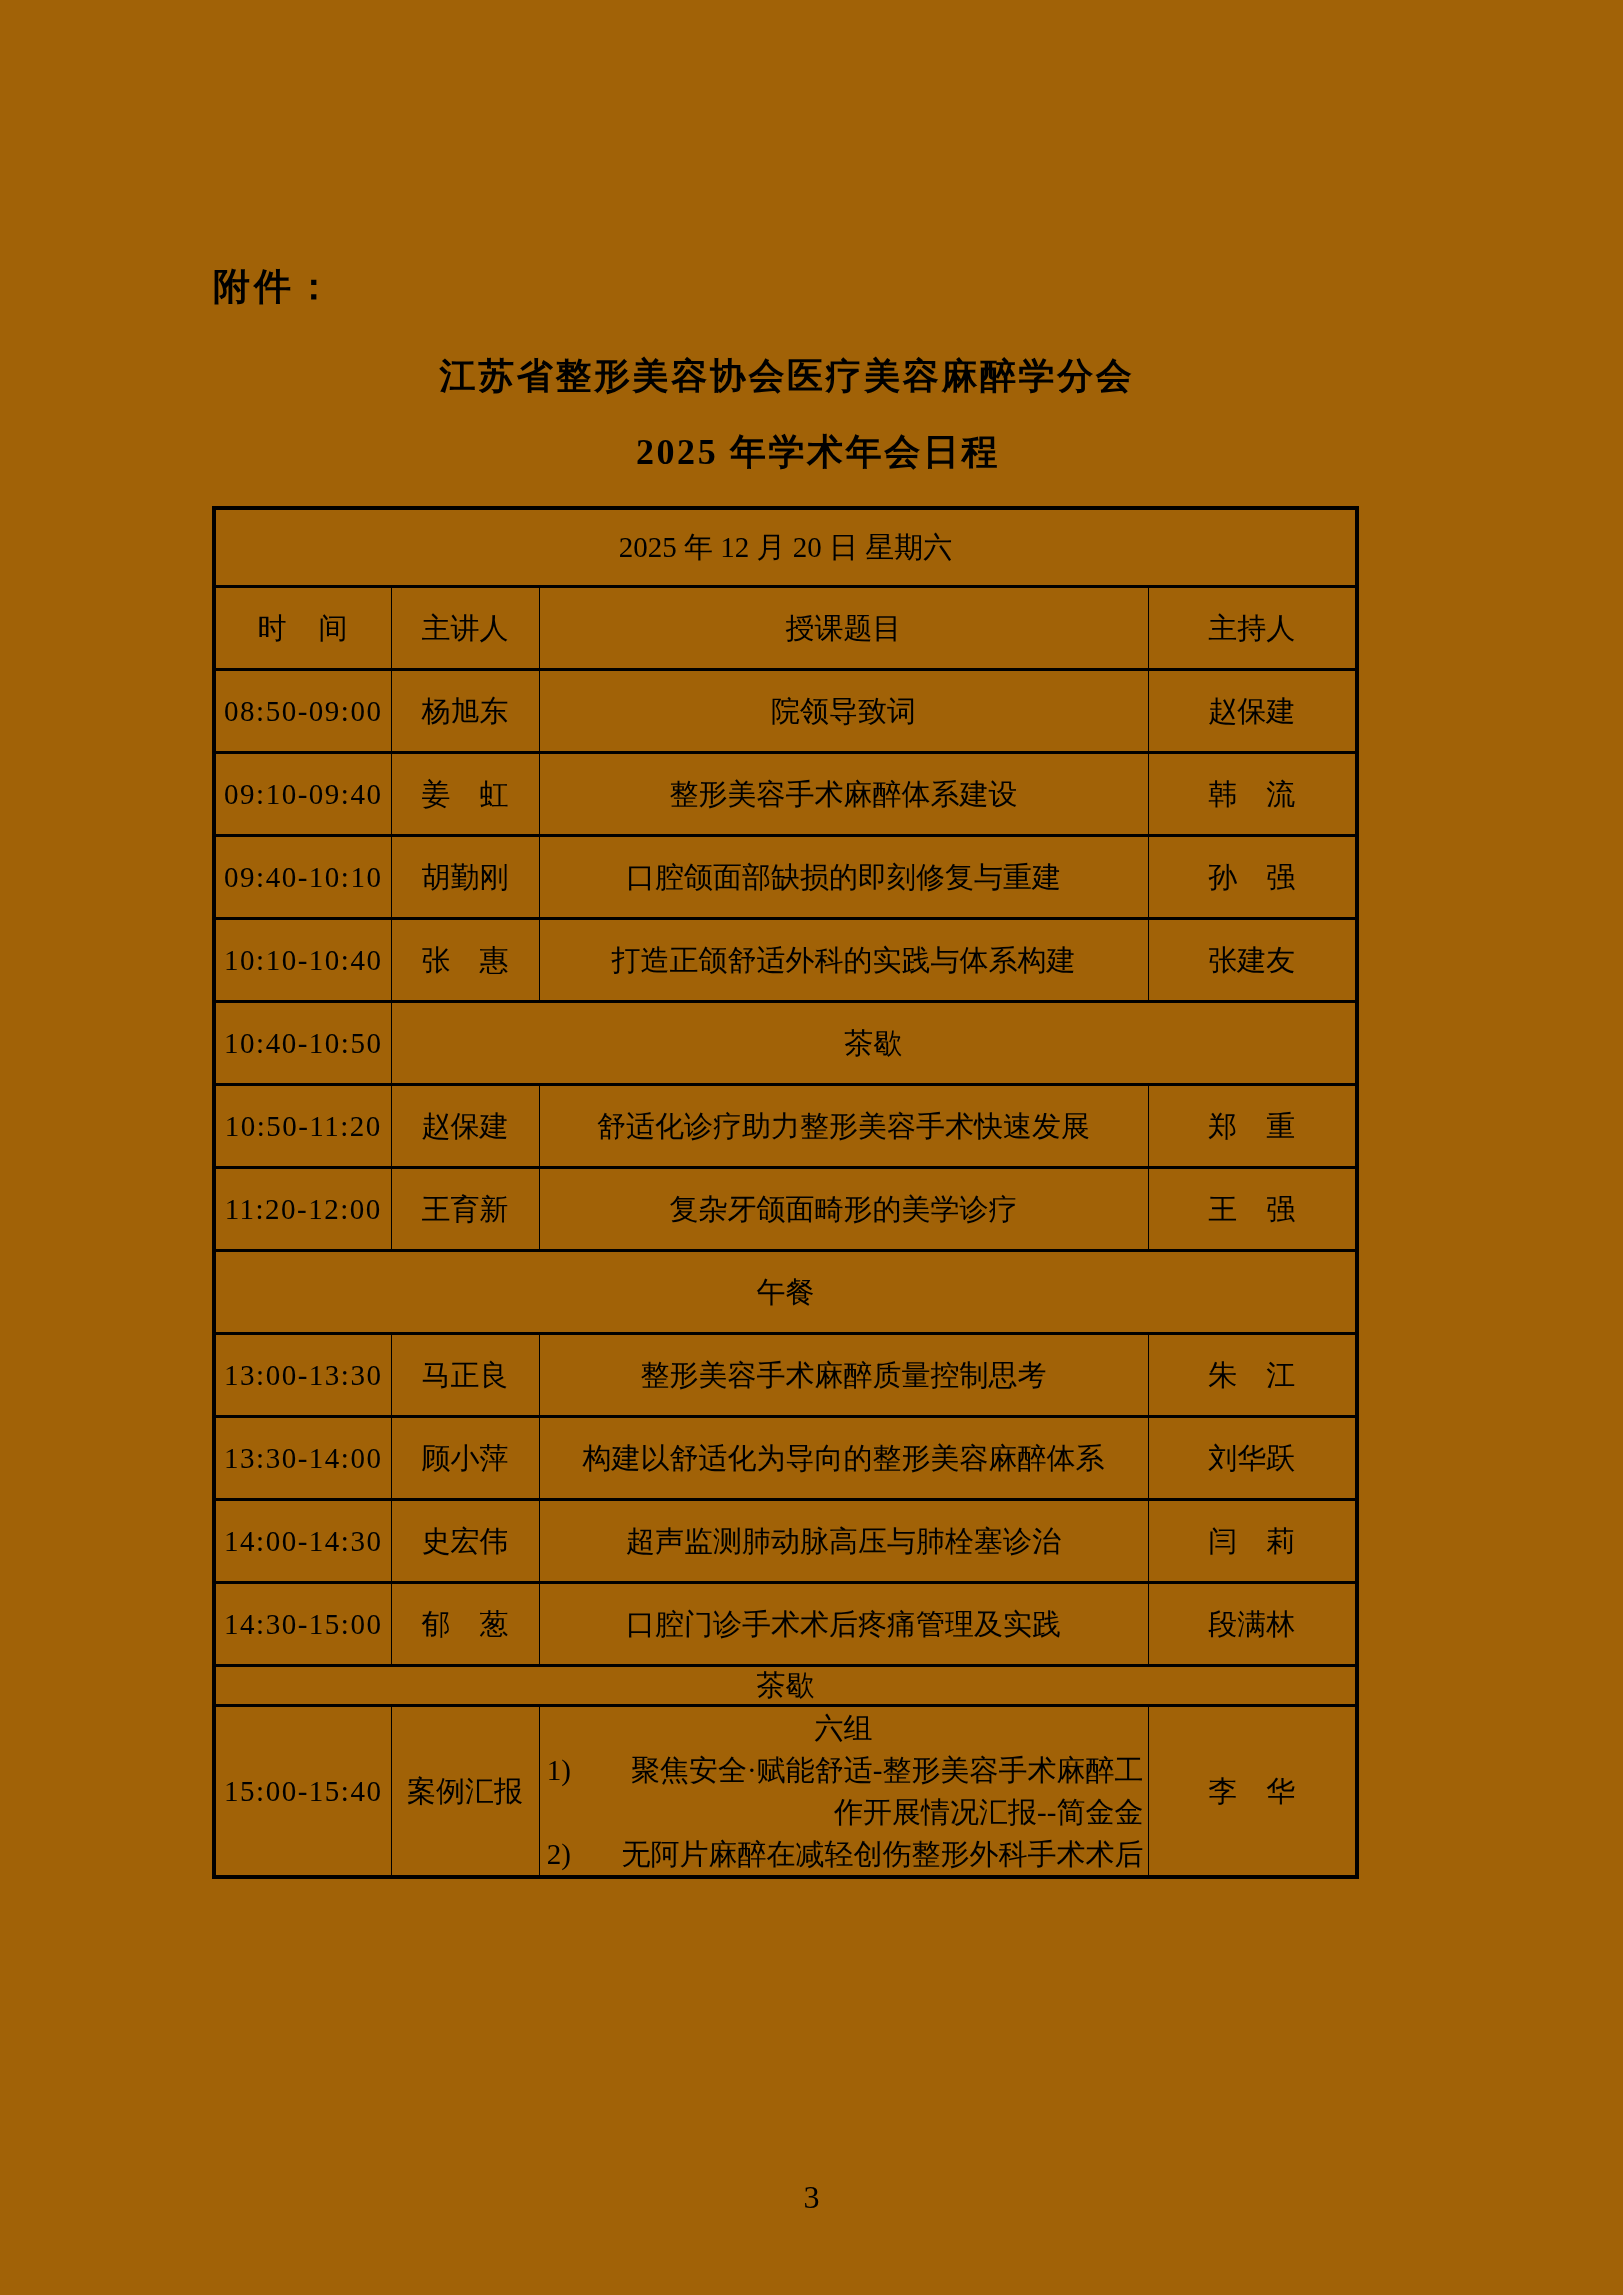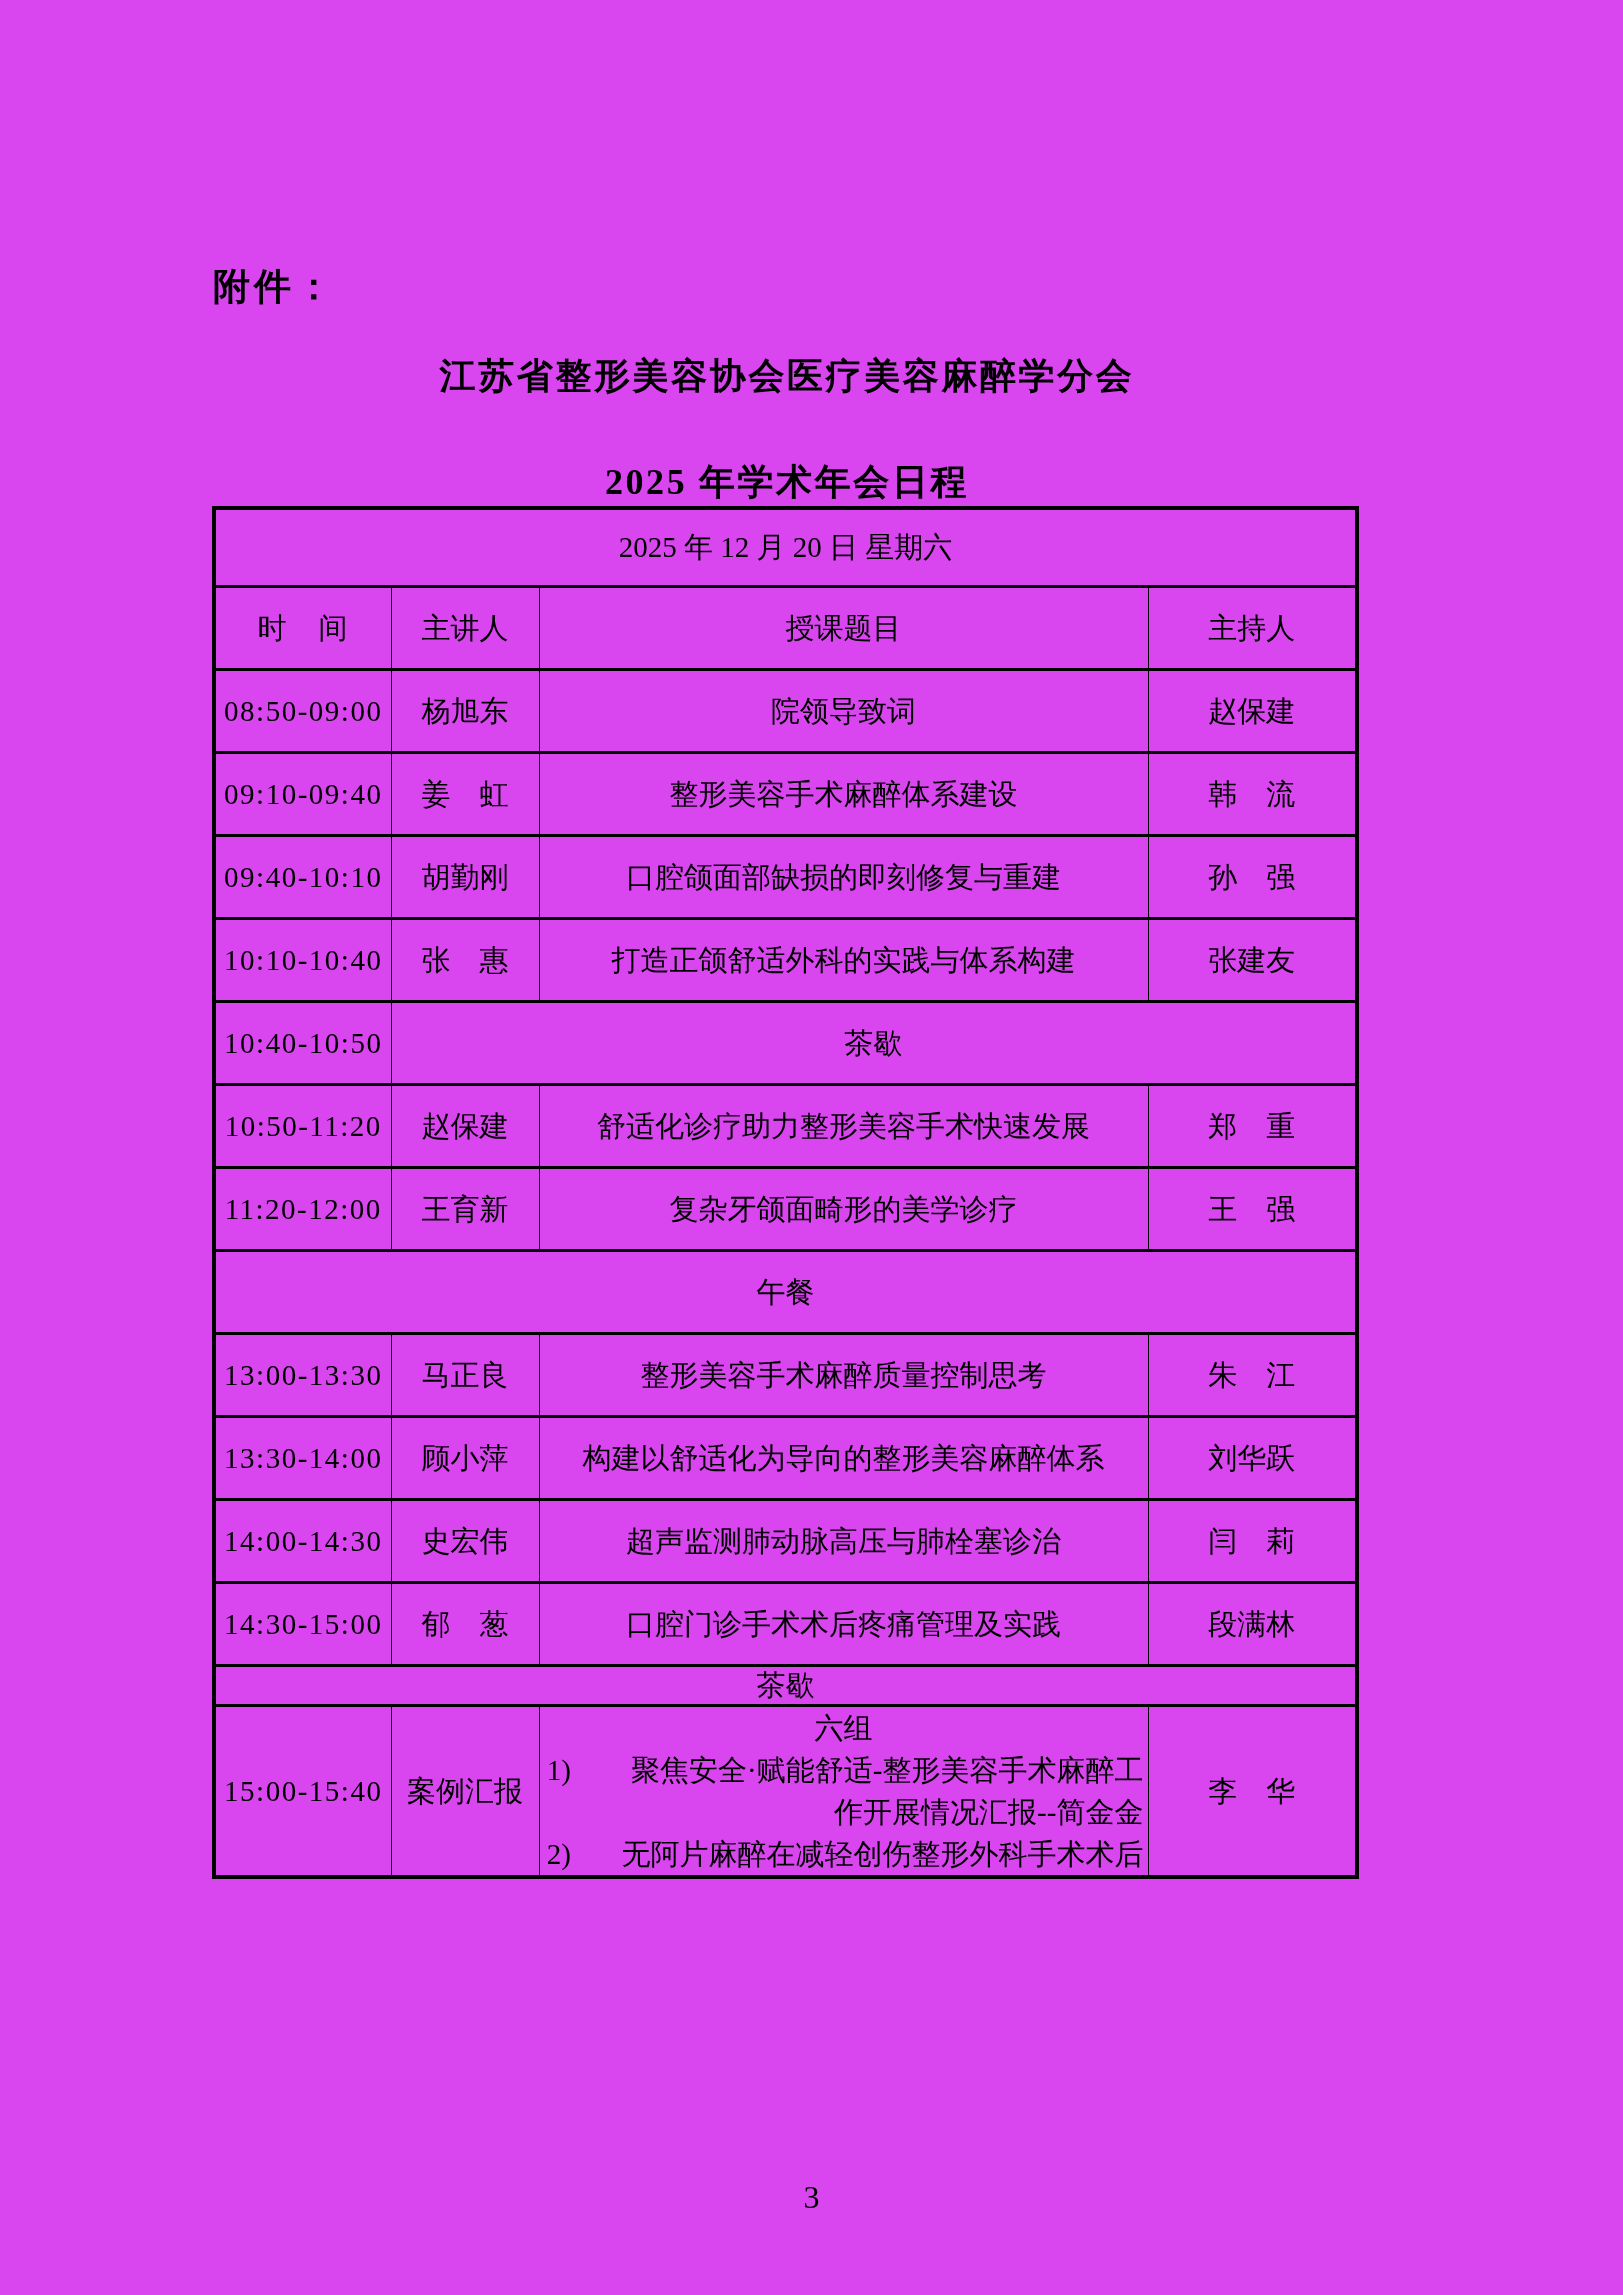--- a/index.html
+++ b/index.html
@@ -4,21 +4,21 @@
 <style>
   html, body {
     margin: 0;
     padding: 0;
     background: #ffffff;
   }
   .page {
     position: relative;
     width: 1623px;
     height: 2295px;
-    background: #d946ef;
+    background: #a16207;
     color: #000000;
     font-family: "Liberation Serif", "DejaVu Serif", serif;
     overflow: hidden;
   }
   .attachment {
     position: absolute;
     left: 213px;
     top: 262px;
     font-size: 37px;
     font-weight: bold;
@@ -29,21 +29,21 @@
     position: absolute;
     left: 0;
     width: 1574px;
     text-align: center;
     font-size: 36px;
     font-weight: bold;
     letter-spacing: 2.6px;
     white-space: pre;
   }
   .title-line1 { top: 352px; }
-  .title-line2 { top: 458px; }
+  .title-line2 { top: 428px; padding-left: 31px; }
 
   table.schedule {
     position: absolute;
     left: 212px;
     top: 506px;
     width: 1143px;
     table-layout: fixed;
     border-collapse: collapse;
     font-size: 29px;
     line-height: 1.25;

